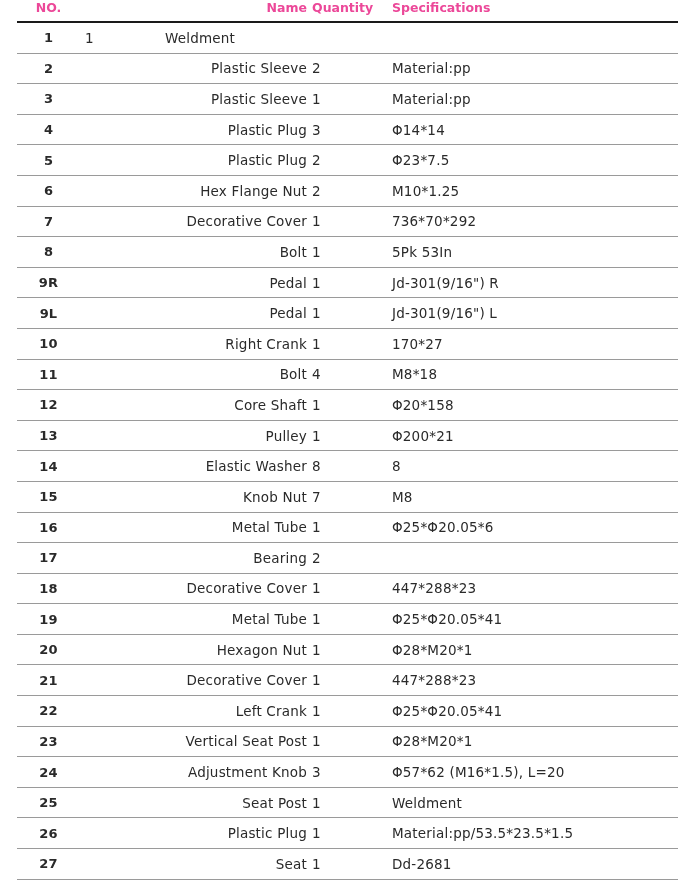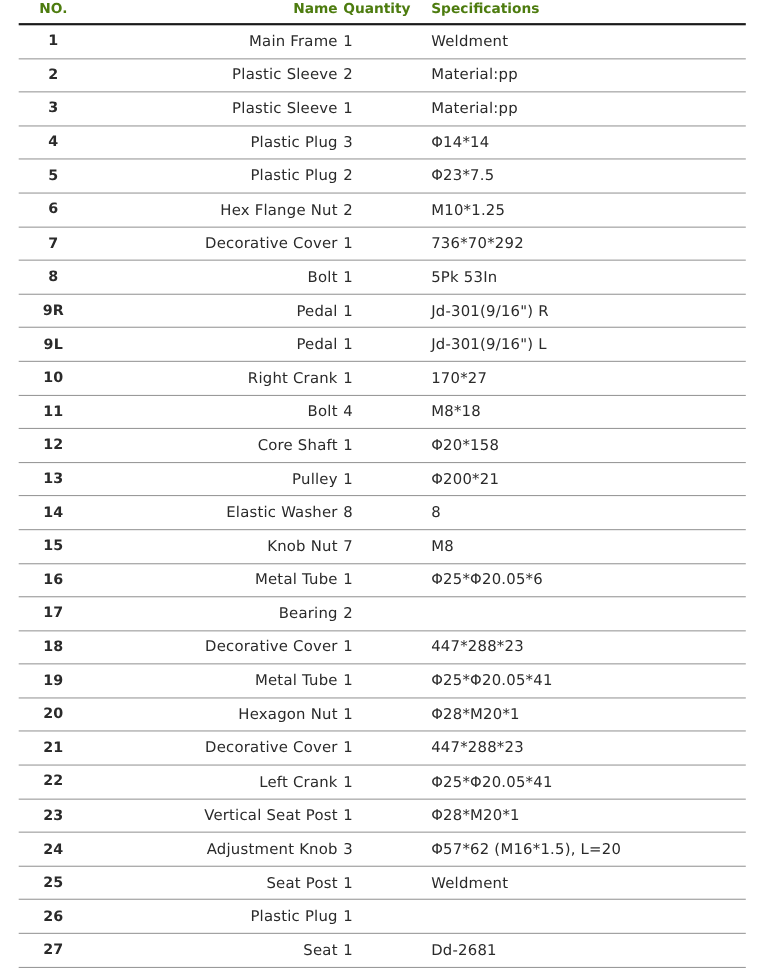--- a/index.html
+++ b/index.html
@@ -1,19 +1,19 @@
 <!DOCTYPE html>
 <html><head>
 <meta charset="utf-8">
 <style>
   html, body { margin: 0; padding: 0; background: #ffffff; }
   body { width: 694px; height: 885px; overflow: hidden; font-family: "DejaVu Sans", "Liberation Sans", sans-serif; color: #222; }
   .table { position: absolute; left: 17px; top: 0; width: 661px; }
   .hdr { height: 21px; display: flex; align-items: center; border-bottom: 2px solid #1a1a1a; box-sizing: content-box; }
-  .hdr .c { font-weight: bold; font-size: 12.5px; color: #4d7c0f; position: relative; top: -3px; }
+  .hdr .c { font-weight: bold; font-size: 12.5px; color: #ec4899; position: relative; top: -3px; }
   .row { height: 29.6px; display: flex; align-items: center; border-bottom: 1px solid #9a9a9a; }
   .c-no { width: 63px; text-align: center; }
   .c-name { width: 227px; padding-left: 5px; box-sizing: border-box; text-align: right; }
   .c-qty { width: 80px; padding-left: 5px; box-sizing: border-box; }
   .c-spec { flex: 1; padding-left: 5px; box-sizing: border-box; }
   .row .c-no { font-weight: bold; font-size: 13px; color: #1a1a1a; }
   .row .c { font-size: 13.5px; color: #2a2a2a; letter-spacing: 0.2px; }
   .row .c-no.c { font-size: 13px; }
 </style>
 </head>
@@ -22,21 +22,20 @@
 <div class="table">
   <div class="hdr">
     <div class="c c-no">NO.</div>
     <div class="c c-name">Name</div>
     <div class="c c-qty">Quantity</div>
     <div class="c c-spec">Specifications</div>
   </div>
   <div id="rows">
       <div class="row">
         <div class="c c-no">1</div>
-        <div class="c c-name">Main Frame</div>
         <div class="c c-qty">1</div>
         <div class="c c-spec">Weldment</div>
       </div>
       <div class="row">
         <div class="c c-no">2</div>
         <div class="c c-name">Plastic Sleeve</div>
         <div class="c c-qty">2</div>
         <div class="c c-spec">Material:pp</div>
       </div>
       <div class="row">
@@ -179,20 +178,21 @@
       <div class="row">
         <div class="c c-no">25</div>
         <div class="c c-name">Seat Post</div>
         <div class="c c-qty">1</div>
         <div class="c c-spec">Weldment</div>
       </div>
       <div class="row">
         <div class="c c-no">26</div>
         <div class="c c-name">Plastic Plug</div>
         <div class="c c-qty">1</div>
+        <div class="c c-spec">Material:pp/53.5*23.5*1.5</div>
       </div>
       <div class="row">
         <div class="c c-no">27</div>
         <div class="c c-name">Seat</div>
         <div class="c c-qty">1</div>
         <div class="c c-spec">Dd-2681</div>
       </div>
     </div>
 </div>
 

